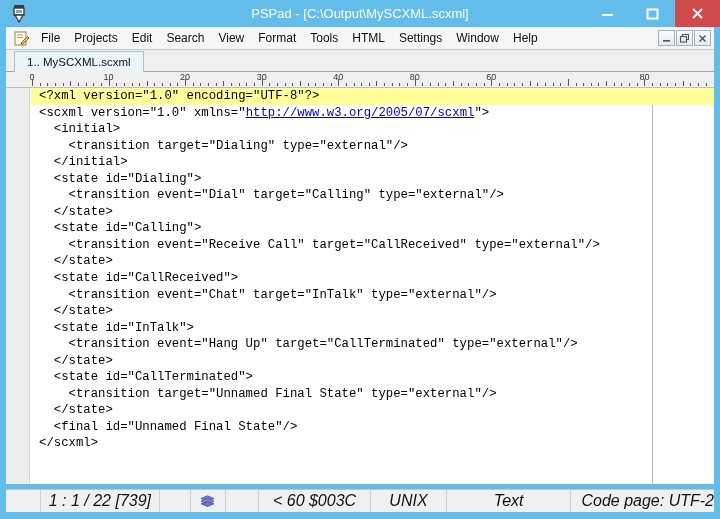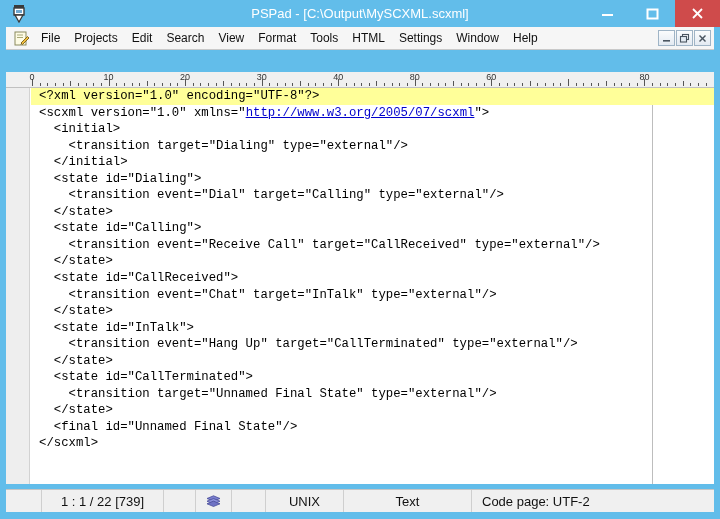--- a/index.html
+++ b/index.html
@@ -248,28 +248,29 @@
     height: 23px;
     background: #f0f0f0;
     border-top: 1px solid #c5c5c5;
     box-sizing: border-box;
     display: flex;
     align-items: stretch;
   }
   .status-cell {
     position: relative;
     border-right: 1px solid #cfcfcf;
-    font-size: 13px;
+    font-size: 16px;
     color: #111111;
     display: flex;
     align-items: center;
     justify-content: center;
     box-sizing: border-box;
     white-space: nowrap;
     cursor: default;
+    font-style: italic;
   }
   .status-cell.no-border { border-right: none; }
 
   #layers-icon-wrap {
     display: flex;
     align-items: center;
     justify-content: center;
   }
 </style>
 </head>
@@ -356,20 +357,23 @@
       </div>
       <div class="mdi-btn">
         <svg width="11" height="11" viewBox="0 0 11 11">
           <line x1="2.5" y1="2.5" x2="8.5" y2="8.5" stroke="#4a5560" stroke-width="1.4"></line>
           <line x1="8.5" y1="2.5" x2="2.5" y2="8.5" stroke="#4a5560" stroke-width="1.4"></line>
         </svg>
       </div>
     </div>
   </div>
 
+  <div id="tab-strip">
+    <div class="doc-tab">1.. MySCXML.scxml</div>
+  </div>
 
   <div id="ruler">
       <div class="ruler-tick major" style="left: 26px;"></div>
       <div class="ruler-tick minor" style="left: 33.655px;"></div>
       <div class="ruler-tick minor" style="left: 41.31px;"></div>
       <div class="ruler-tick minor" style="left: 48.965px;"></div>
       <div class="ruler-tick minor" style="left: 56.62px;"></div>
       <div class="ruler-tick mid" style="left: 64.275px;"></div>
       <div class="ruler-tick minor" style="left: 71.93px;"></div>
       <div class="ruler-tick minor" style="left: 79.585px;"></div>
@@ -478,18 +482,19 @@
     <div class="status-cell" style="width:122px;">1 : 1 / 22  [739]</div>
     <div class="status-cell" style="width:32px;"></div>
     <div class="status-cell" style="width:36px;" id="layers-icon-wrap">
       <svg width="15" height="12" viewBox="0 0 15 12">
         <polygon points="1,3.5 7.5,0.8 14,3.5 7.5,6.2" fill="#7b7fd0" stroke="#4a4e99" stroke-width="0.8"></polygon>
         <polygon points="1,6.2 7.5,3.5 14,6.2 7.5,8.9" fill="#8c90dc" stroke="#4a4e99" stroke-width="0.8"></polygon>
         <polygon points="1,8.8 7.5,6.1 14,8.8 7.5,11.5" fill="#6e72c4" stroke="#4a4e99" stroke-width="0.8"></polygon>
       </svg>
     </div>
     <div class="status-cell" style="width:34px;"></div>
+    <div class="status-cell" style="width:115px;">&lt;  60 $003C</div>
     <div class="status-cell" style="width:78px;">UNIX</div>
     <div class="status-cell" style="width:128px;">Text</div>
     <div class="status-cell no-border" style="flex:1; justify-content:flex-start; padding-left:10px;">Code page: UTF-2</div>
   </div>
 
 </div>
 
 </body></html>

